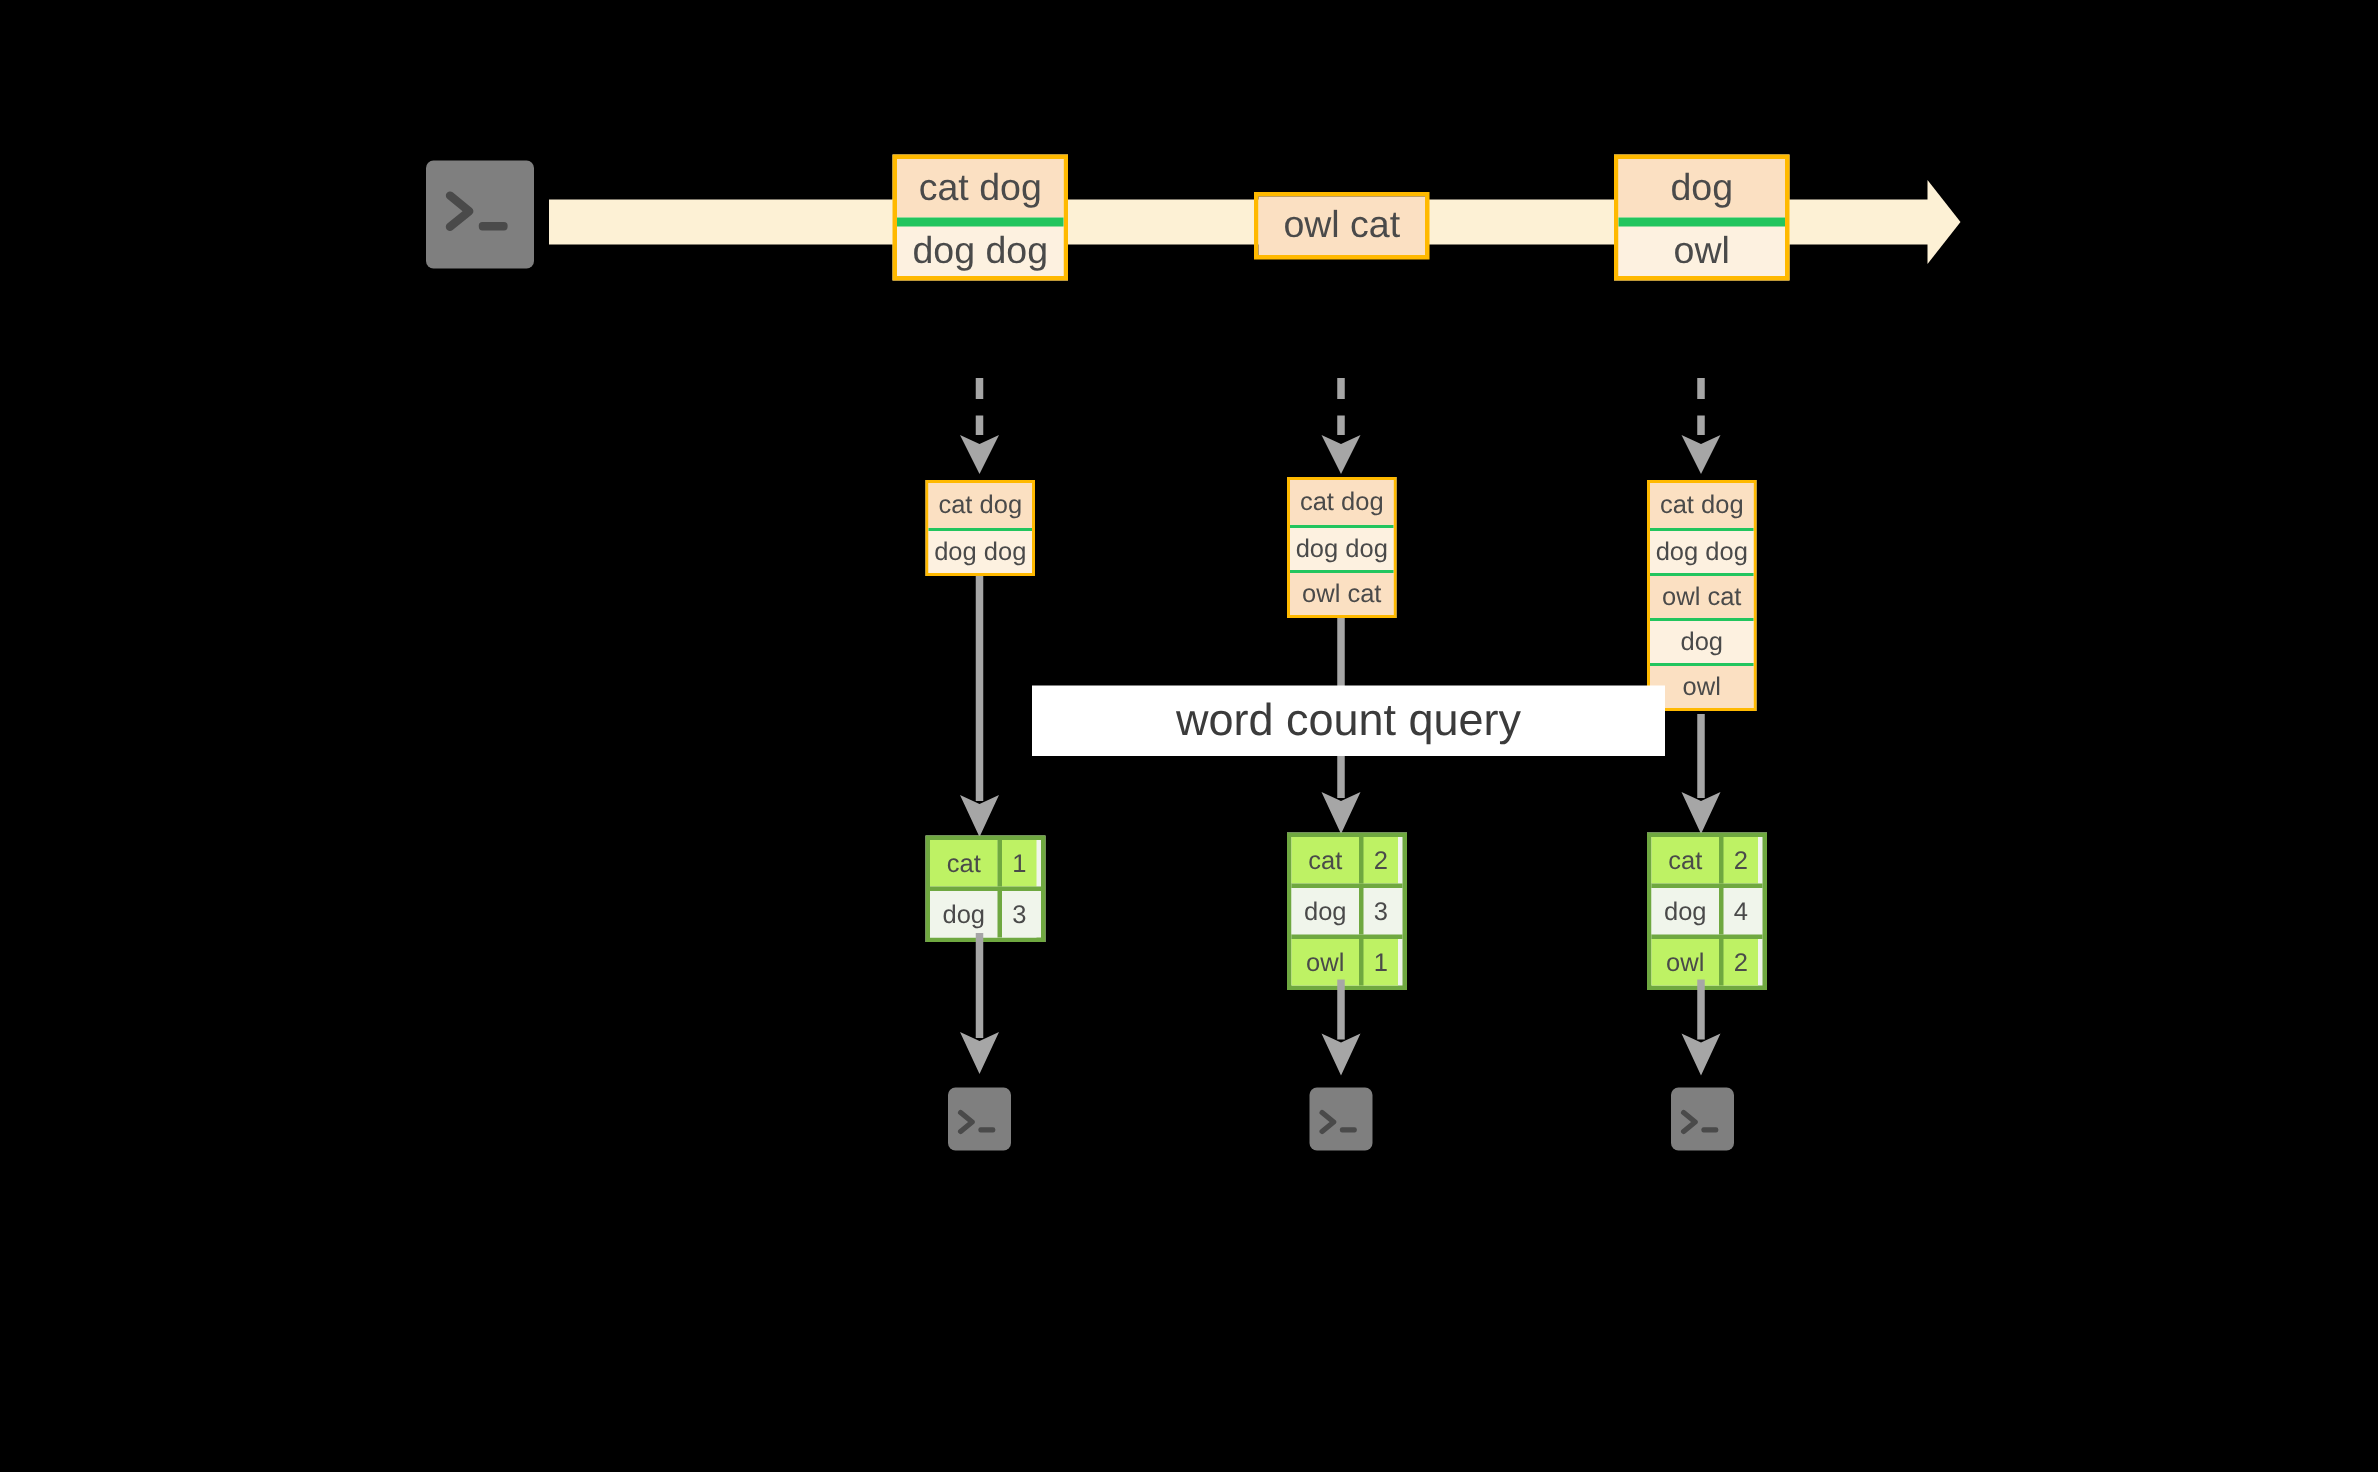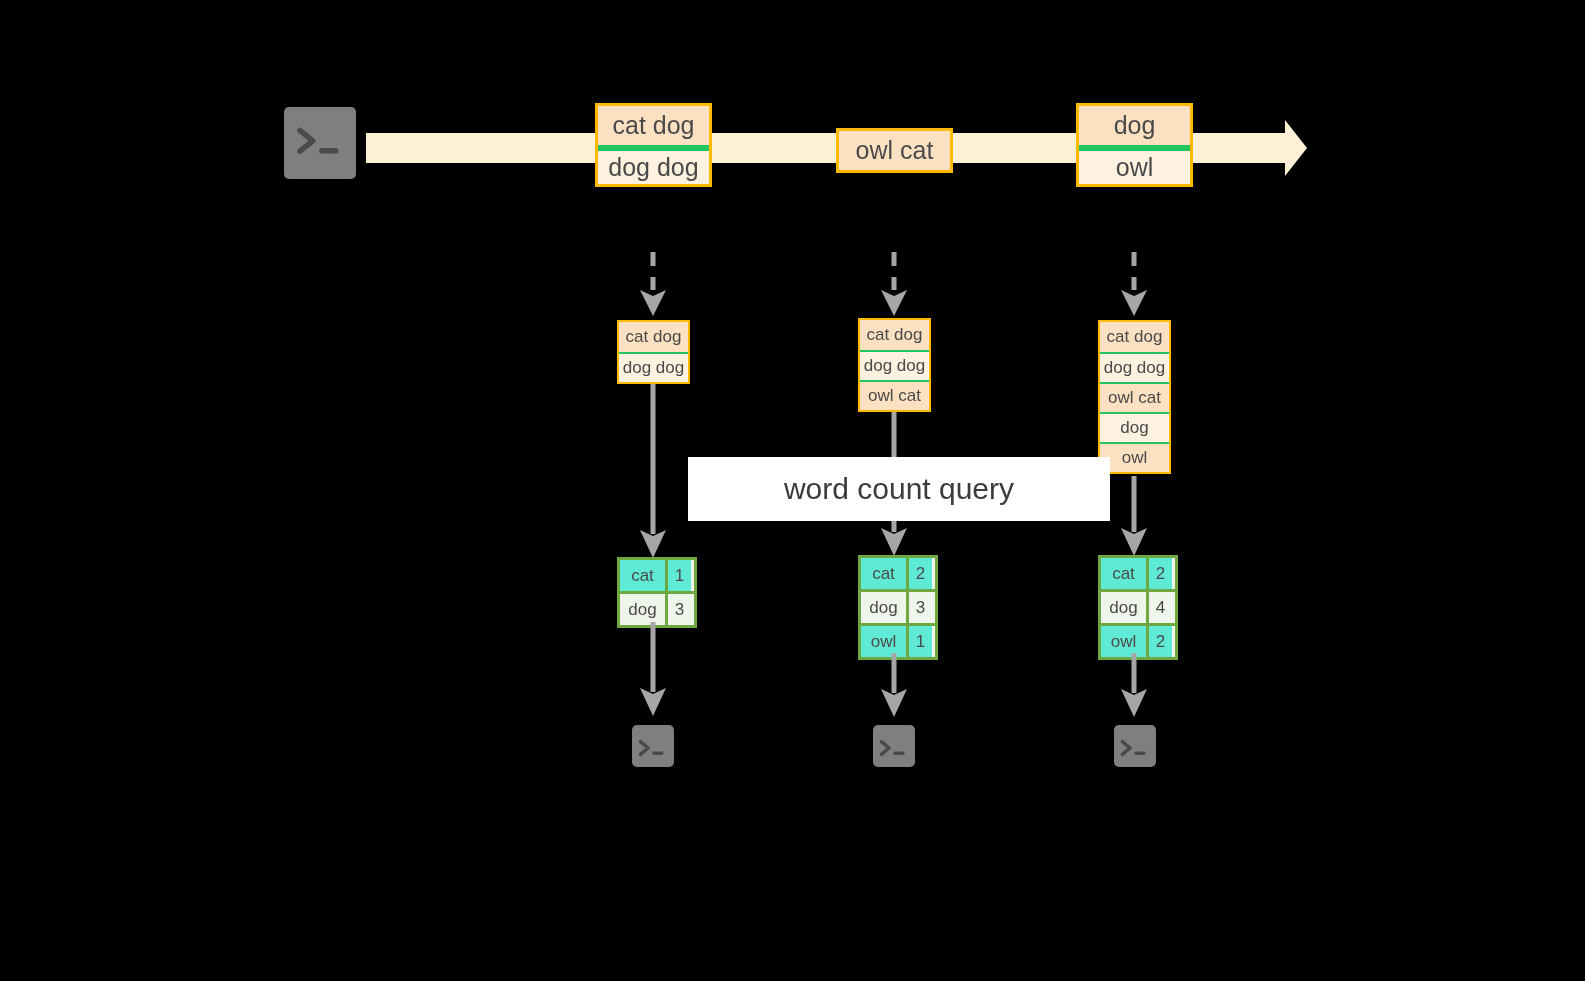--- a/index.html
+++ b/index.html
@@ -105,21 +105,21 @@
     box-sizing: border-box;
     display: flex;
     align-items: center;
     justify-content: center;
     font-size: 17px;
     color: #4a4a4a;
     background: #F0F5EB;
   }
   .res-word { width: 45px; }
   .res-count { width: 26px; border-left: 3px solid #6FA840; }
-  .res-row.dark .res-word, .res-row.dark .res-count { background: #5eead4; }
+  .res-row.dark .res-word, .res-row.dark .res-count { background: #bef264; }
 
   
   .conn { position: absolute; }
   .conn svg { display: block; overflow: visible; }
 
   
   .query-label {
     position: absolute;
     background: #FFFFFF;
     color: #3b3b3b;
@@ -306,15 +306,15 @@
   <div class="terminal" style="left:1105px; top:716px; width:60px; height:60px;">
     <div class="hatch"></div>
     <div class="prompt">
       <svg width="60" height="60" viewBox="0 0 60 60" aria-hidden="true">
         <path d="M12 11 L23 20 L12 29" fill="none" stroke="#4a4a4a" stroke-width="5" stroke-linecap="round" stroke-linejoin="round"></path>
         <rect x="29" y="25" width="16" height="5" rx="2" fill="#4a4a4a"></rect>
       </svg>
     </div>
   </div>
 
-  <div class="query-label" style="left:688px; top:457px; width:422px; height:64px;">word count query</div>
+  <div class="query-label" style="left:688px; top:457px; width:422px; height:47px;">word count query</div>
 
 </div>
 
 </body></html>

